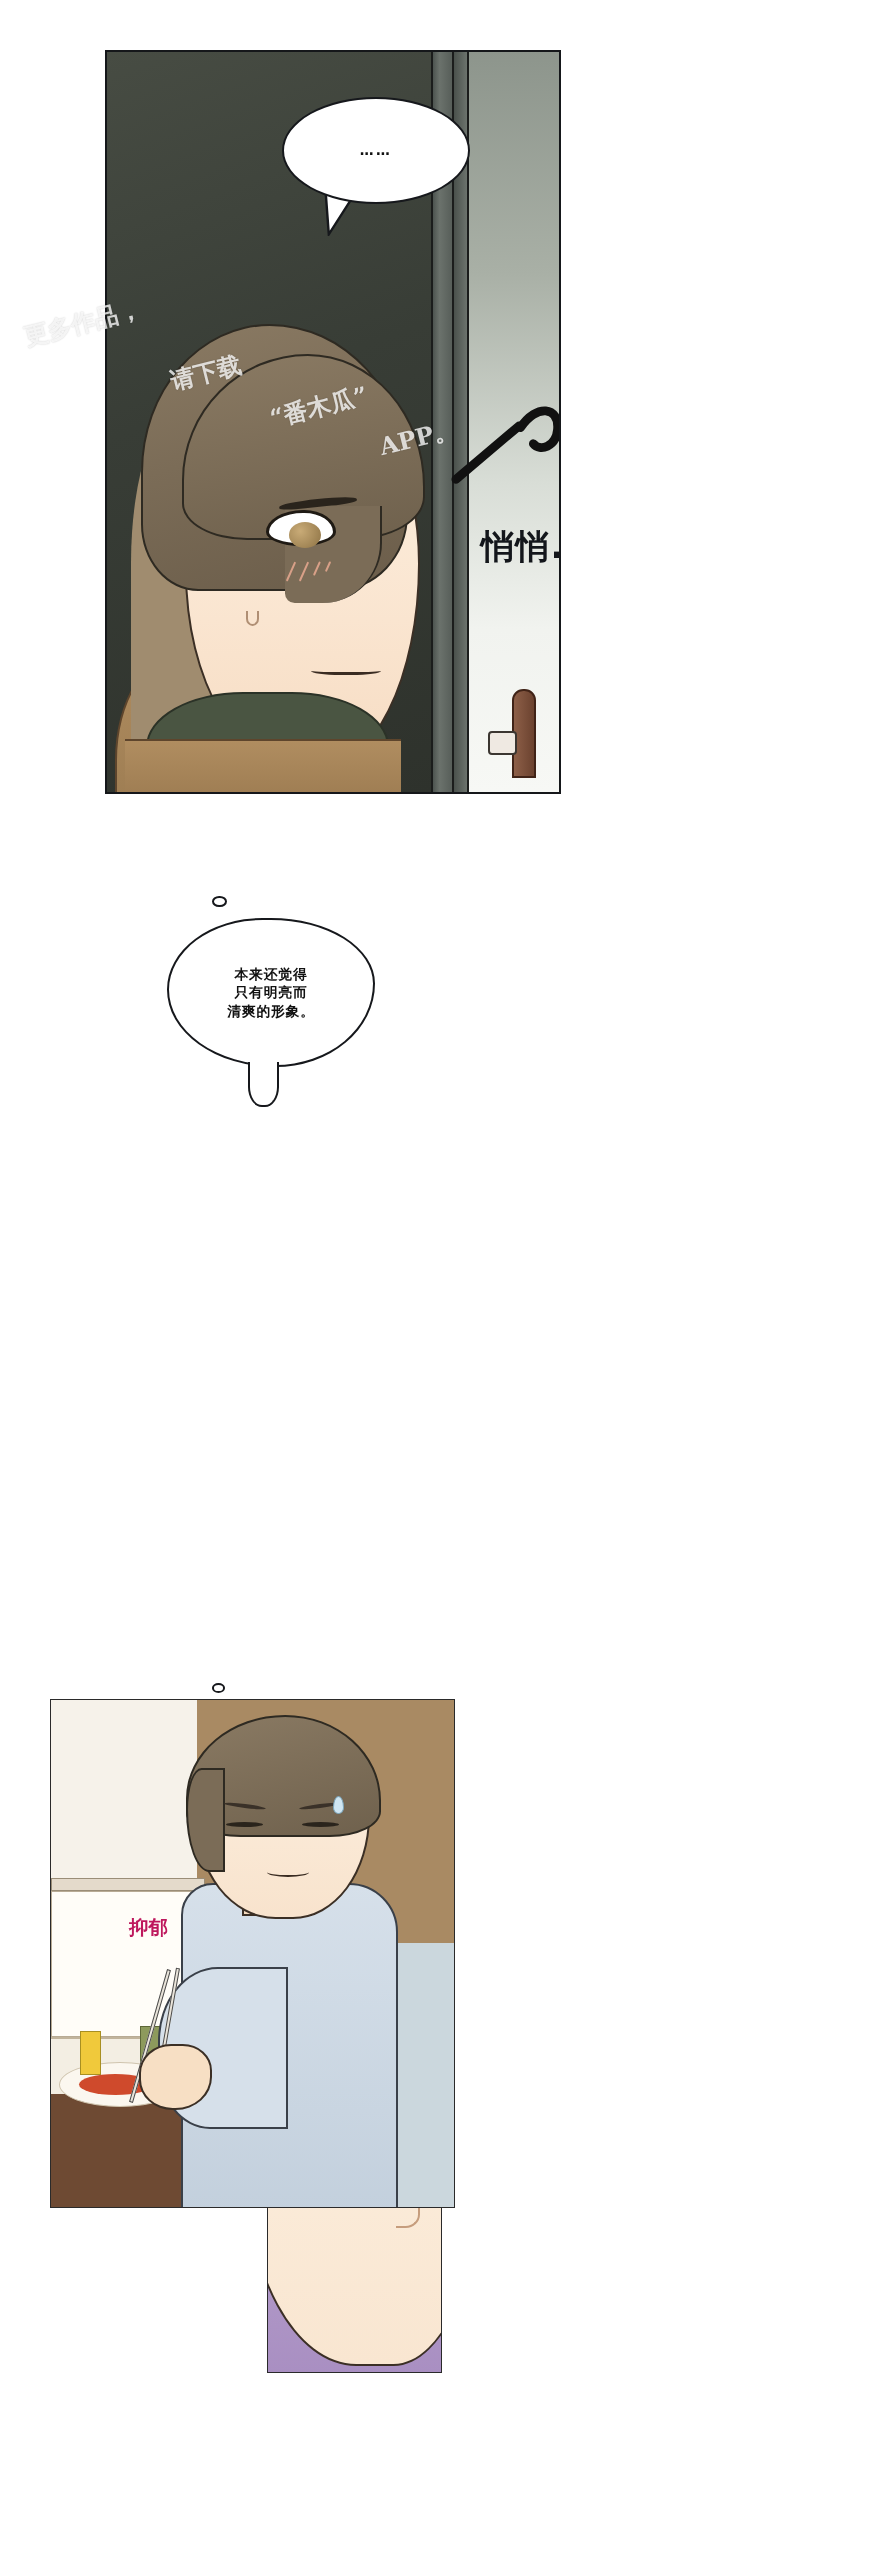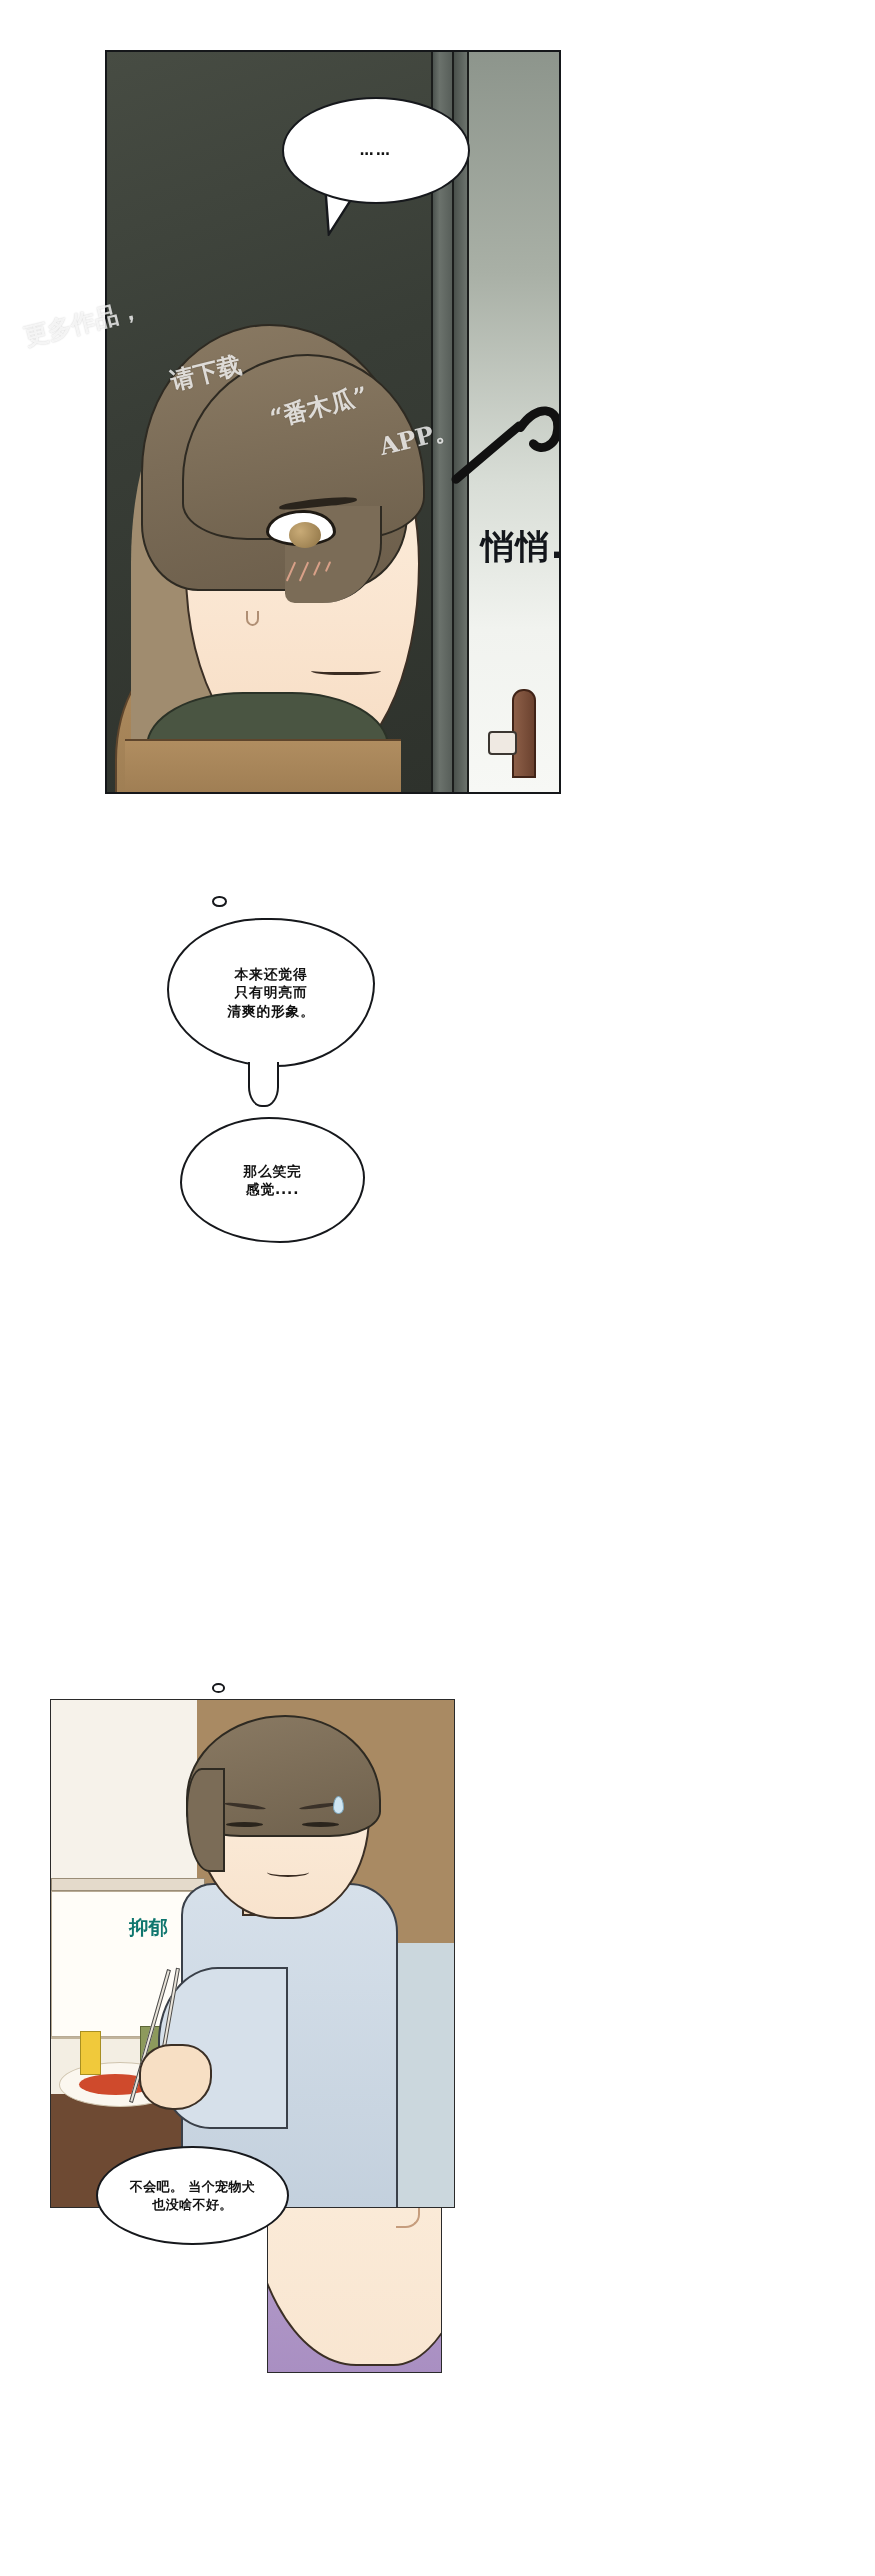--- a/index.html
+++ b/index.html
@@ -240,21 +240,21 @@
     background:#d6e0ea; border:2.4px solid #3a4049; border-radius: 46% 0 0 40%;
   }
   .p2-hand {
     position:absolute; left:88px; top:344px; width:73px; height:66px;
     background:#f7dfc4; border:2.4px solid #3b2f25; border-radius: 44% 40% 50% 46%;
   }
   .p2-chop1 { position:absolute; left:97px; top:267px; width:4px; height:138px; background:#e9e4da; border:1.6px solid #4a4a4a; transform: rotate(16deg); }
   .p2-chop2 { position:absolute; left:113px; top:267px; width:4px; height:138px; background:#e9e4da; border:1.6px solid #4a4a4a; transform: rotate(10deg); }
   .p2-sfx {
     position:absolute; left:78px; top:214px; font-size:19.5px; font-weight:800;
-    color:#0f766e; font-family:"DejaVu Sans","Liberation Sans",sans-serif;
+    color:#be185d; font-family:"DejaVu Sans","Liberation Sans",sans-serif;
   }
 
   
   .panel3 {
     position:absolute; left: 267px; top: 1945px; width: 175px; height: 428px;
     overflow:hidden; background:#b9a5cc; border:1.6px solid #2a2a2a;
   }
   .p3-bg { position:absolute; inset:0; background: linear-gradient(180deg,#c5b4d6 0%, #a98fc2 100%); }
   .p3-face {
     position:absolute; left:-24px; top:39px; width:243px; height:381px;
@@ -353,22 +353,20 @@
     <span style="left:154px; top:55px; font-size:24px; transform:rotate(-14deg);">请下载</span>
     <span style="left:253px; top:89px; font-size:24px; transform:rotate(-14deg);">“番木瓜”</span>
     <span style="left:363px; top:120px; font-size:24px; transform:rotate(-14deg);">APP。</span>
   </div>
 
   <div class="think1-dot"></div>
   <div class="bubble think1">本来还觉得
 只有明亮而
 清爽的形象。</div>
   <div class="think1-stem"></div>
-  <div class="bubble think2">那么笑完
-感觉....</div>
 
 
   <div class="think3-d1"></div>
   <div class="think3-d2"></div>
 
   <div class="panel3">
     <div class="p3-bg"></div>
     <div class="p3-face"></div>
     <div class="p3-hair"></div>
     <div class="p3-brow"></div>
@@ -401,17 +399,15 @@
     <div class="p2-mouth"></div>
     <div class="p2-sweat"></div>
     <div class="p2-arm"></div>
     <div class="p2-chop1"></div>
     <div class="p2-chop2"></div>
     <div class="p2-hand"></div>
 
     <div class="p2-sfx">抑郁</div>
   </div>
 
-  <div class="bubble bub-bottom">不会吧。 当个宠物犬
-也没啥不好。</div>
 
 </div>
 
 
 </body></html>

